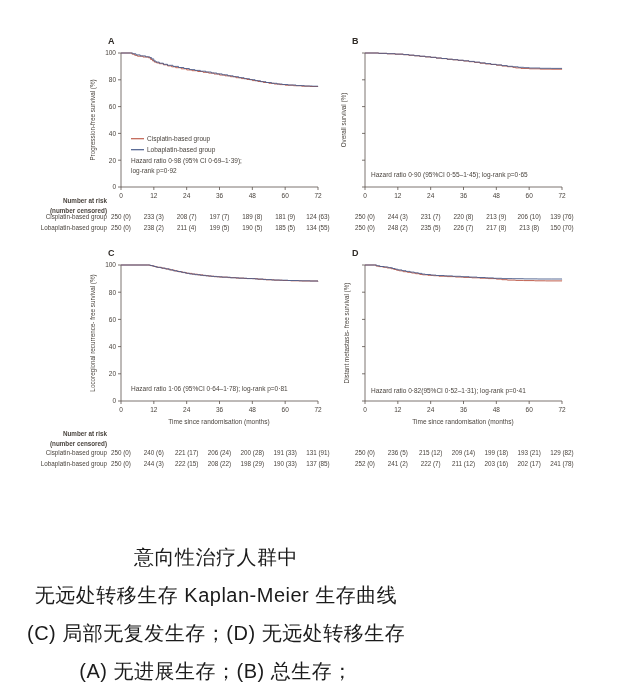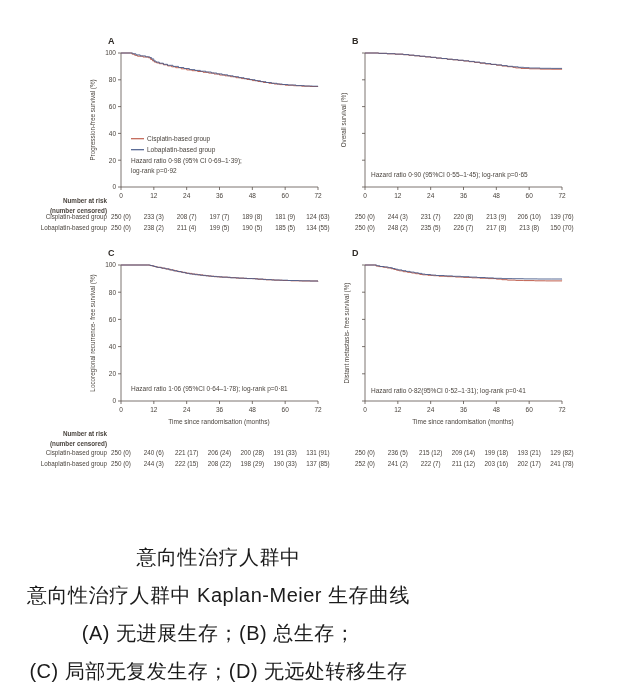--- a/index.html
+++ b/index.html
@@ -217,16 +217,16 @@
       <text x="430.66666666666663" y="466" font-size="6.3" text-anchor="middle" fill="#4a443e">222 (7)</text>
       <text x="463.5" y="466" font-size="6.3" text-anchor="middle" fill="#4a443e">211 (12)</text>
       <text x="496.3333333333333" y="466" font-size="6.3" text-anchor="middle" fill="#4a443e">203 (16)</text>
       <text x="529.1666666666667" y="466" font-size="6.3" text-anchor="middle" fill="#4a443e">202 (17)</text>
       <text x="562" y="466" font-size="6.3" text-anchor="middle" fill="#4a443e">241 (78)</text>
     </g>
   </svg>
 
 <div class="caption">
   <div>意向性治疗人群中</div>
-  <div>意向性治疗人群中 Kaplan-Meier 生存曲线</div>
+  <div>无远处转移生存 Kaplan-Meier 生存曲线</div>
+  <div>(C) 局部无复发生存；(D) 无远处转移生存</div>
   <div>(A) 无进展生存；(B) 总生存；</div>
-  <div>(C) 局部无复发生存；(D) 无远处转移生存</div>
 </div>
 
 </body></html>

